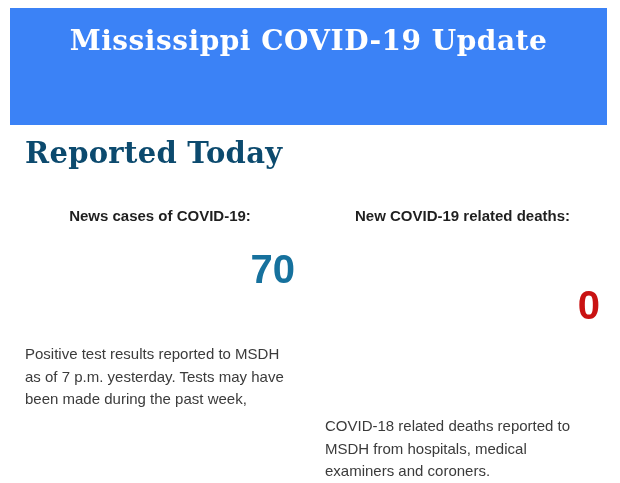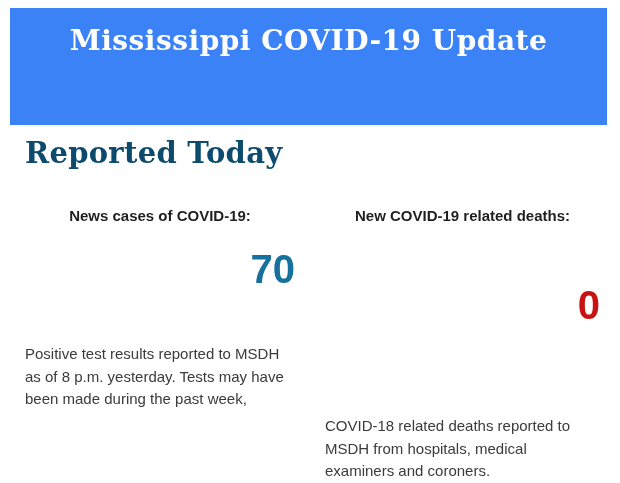--- a/index.html
+++ b/index.html
@@ -99,21 +99,21 @@
   <h1 class="band-title">Mississippi COVID-19 Update</h1>
 </div>
 
 <h2 class="section-heading">Reported Today</h2>
 
 <div class="stats">
 
   <div class="stat-col left">
     <div class="stat-label">News cases of COVID-19:</div>
     <div class="stat-value" style="color: rgb(22, 113, 157);">70</div>
-    <div class="stat-desc">Positive test results reported to MSDH as of 8 p.m. yesterday. Tests may have been made during the past week,</div>
+    <div class="stat-desc">Positive test results reported to MSDH as of 7 p.m. yesterday. Tests may have been made during the past week,</div>
   </div>
 
   <div class="stat-col right">
     <div class="stat-label">New COVID-19 related deaths:</div>
     <div class="stat-value" style="color: rgb(201, 18, 18);">0</div>
     <div class="stat-desc">COVID-18 related deaths reported to MSDH from hospitals, medical examiners and coroners.</div>
   </div>
 
 </div>
 

